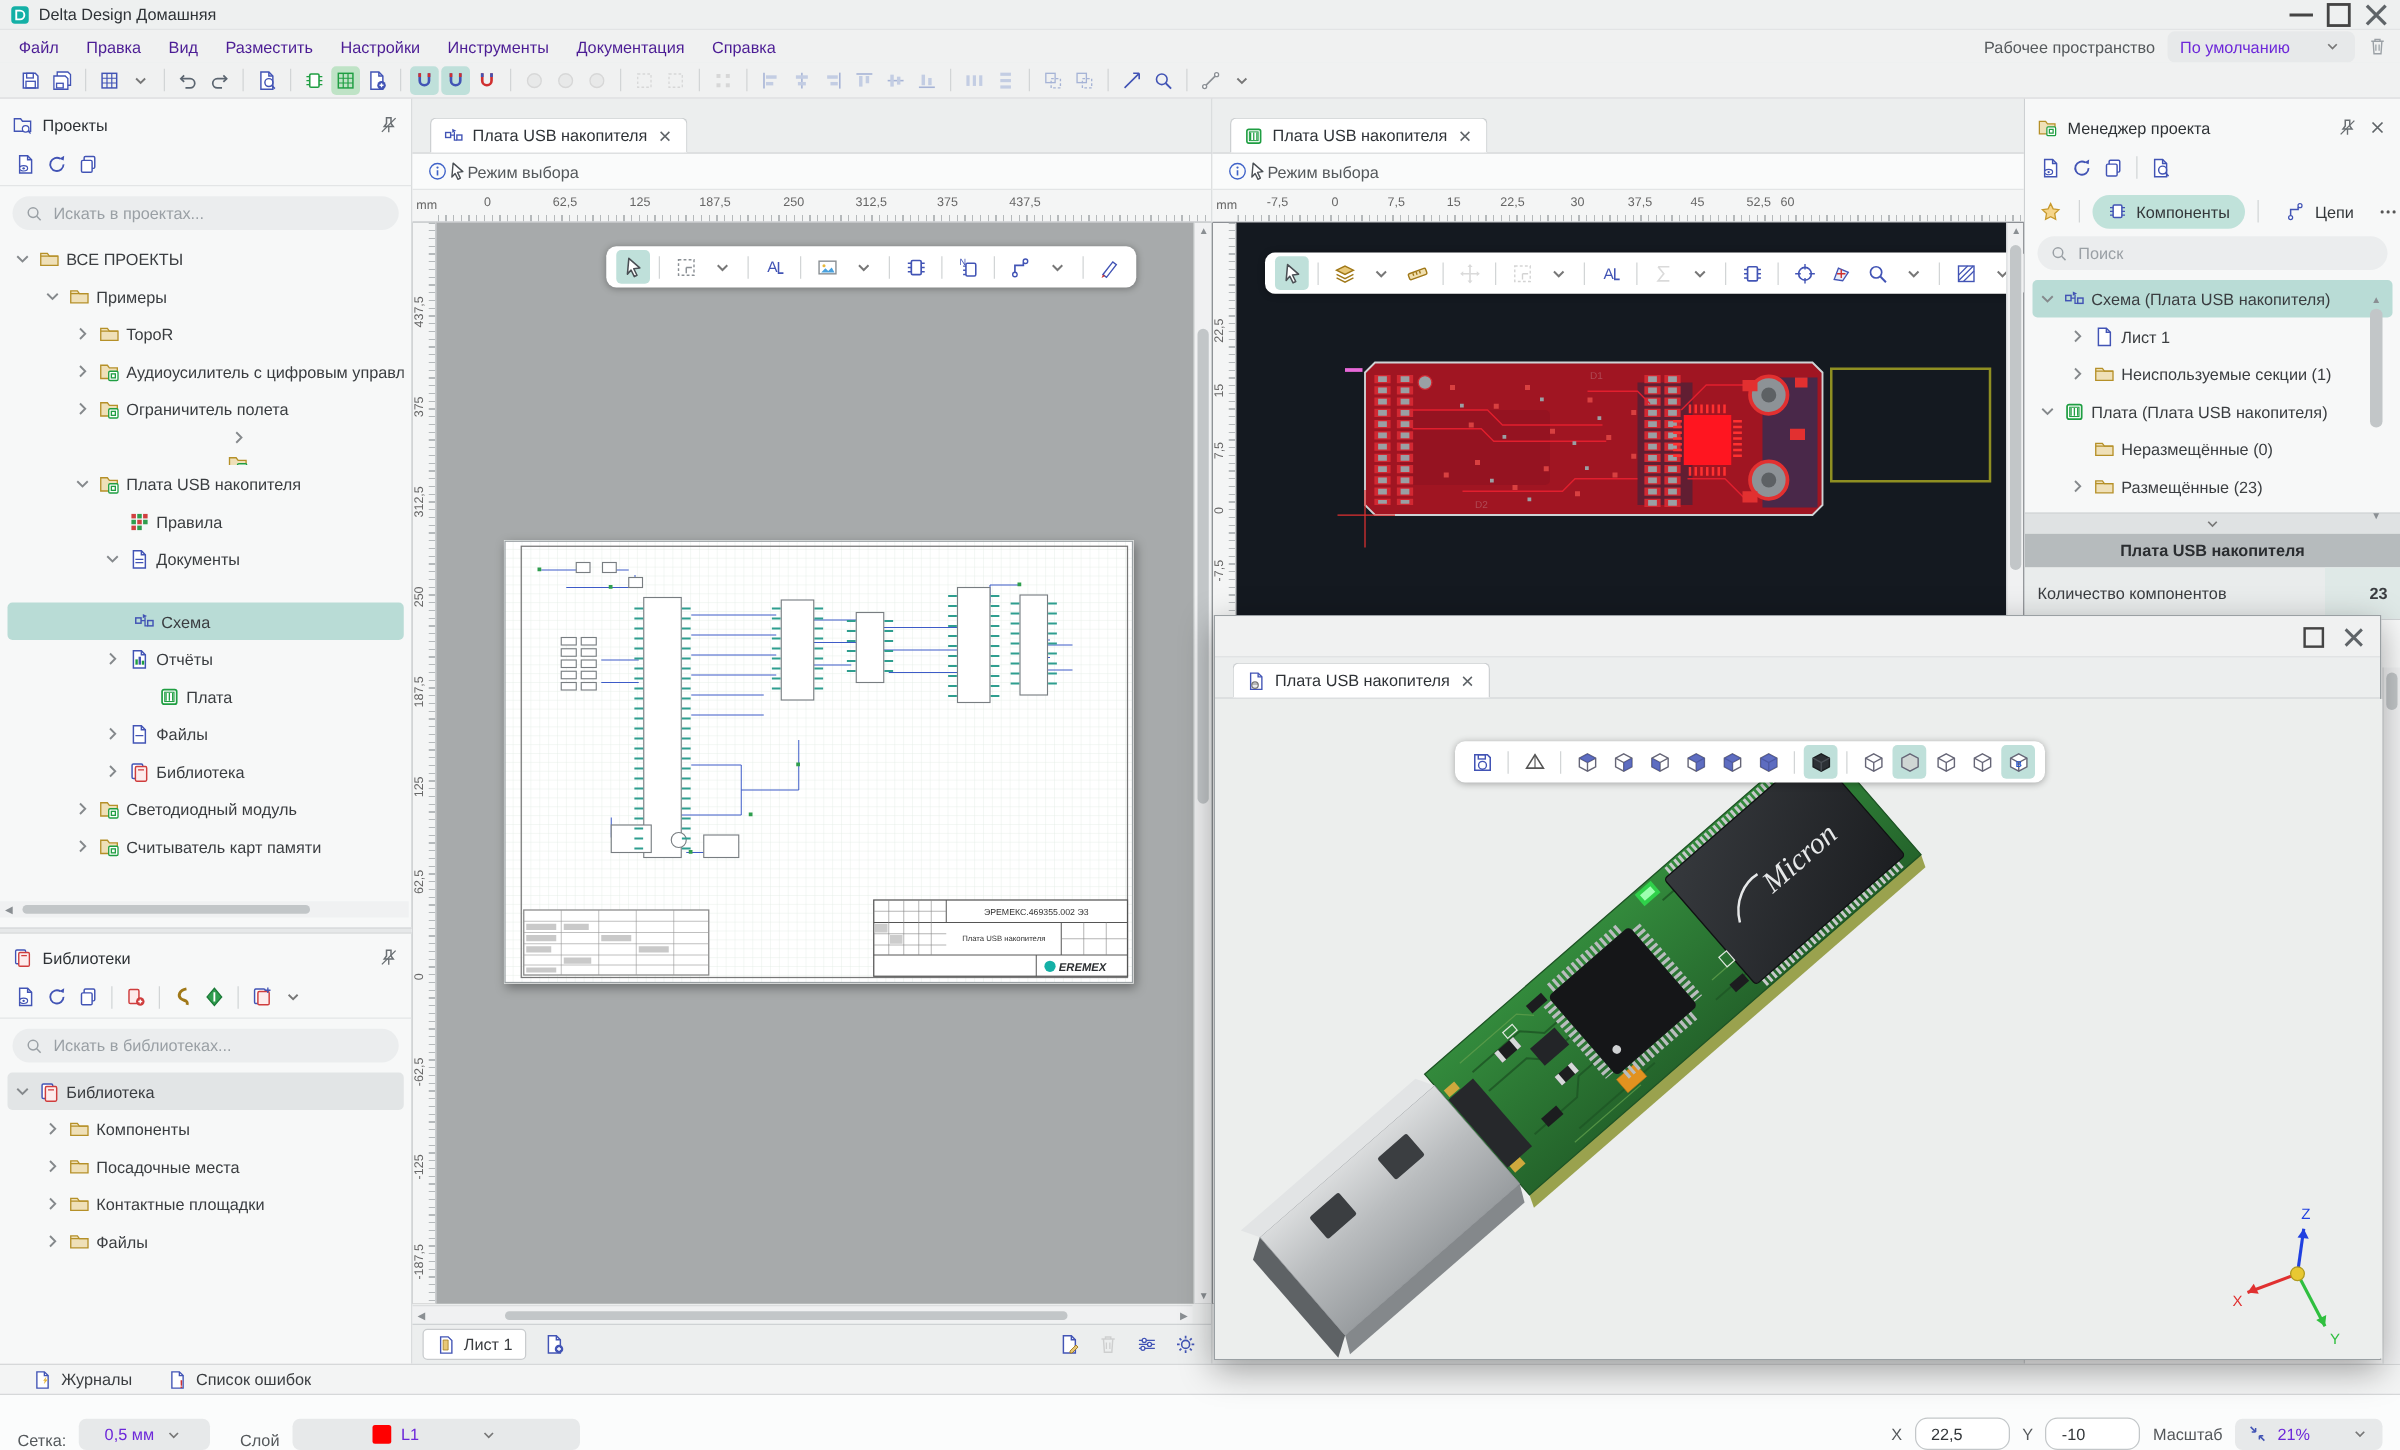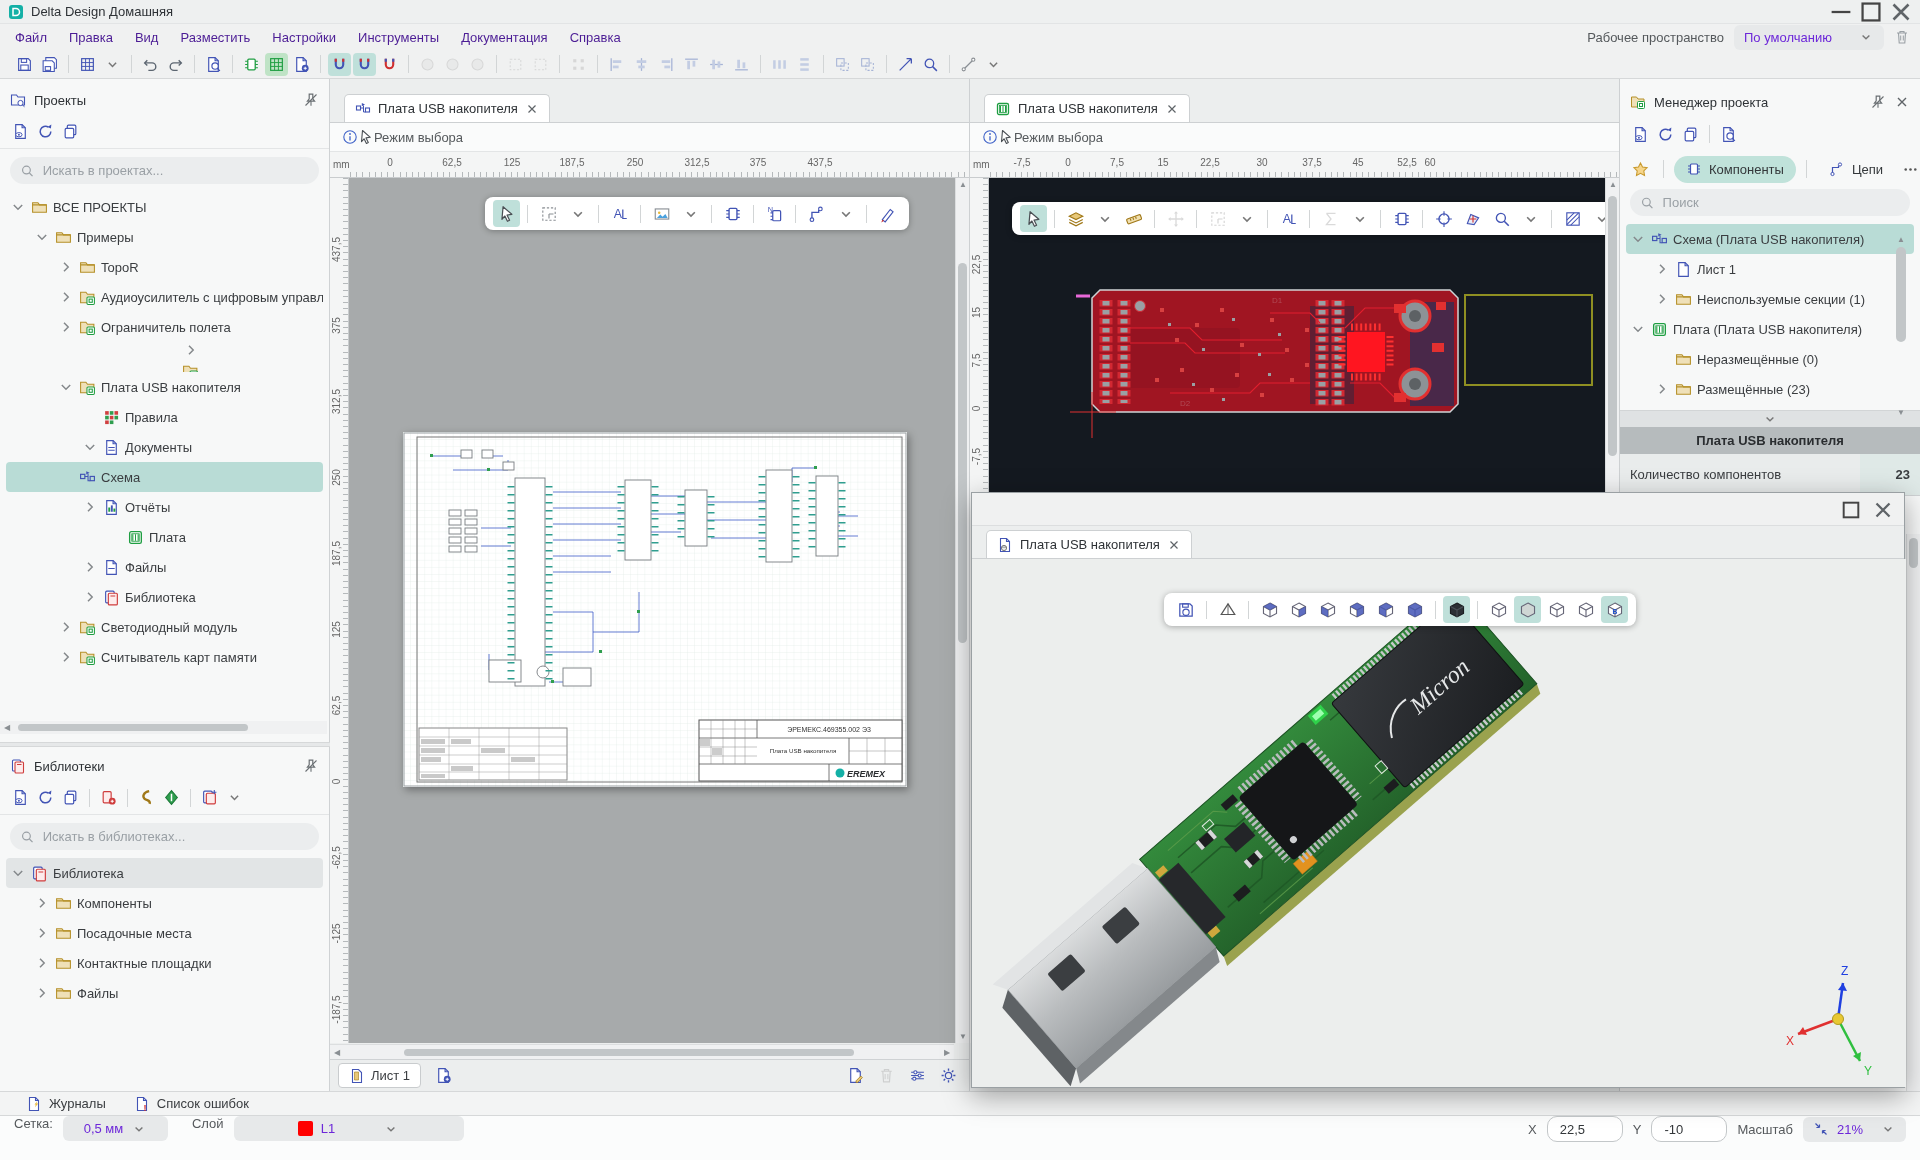--- a/index.html
+++ b/index.html
@@ -80,21 +80,21 @@
   
   .float3d{position:absolute;left:971px;top:492px;width:934px;height:596px;background:#fff;border:1px solid #9aa0a3;box-shadow:0 8px 26px rgba(0,0,0,.35);z-index:20}
   .fl-titlebar{height:33px;background:#f0f1f1;border-bottom:1px solid #dcdedf;position:relative}
   .fl-btns{position:absolute;right:8px;top:0;height:33px;display:flex;gap:6px;align-items:center}
   .fl-btn{width:26px;height:26px;display:flex;align-items:center;justify-content:center}
   .fl-tabbar{height:33px;background:#eceeee;border-bottom:1px solid #cdd0d2;display:flex;align-items:flex-end;padding-left:14px}
   .fl-canvas{position:relative;width:100%;height:528px;background:#eceeed}
   
   .bottomtabs{position:absolute;left:0;top:1091px;width:1920px;height:24px;background:#f3f4f4;border-top:1px solid #d6d8d9;display:flex;align-items:center;padding-left:12px}
   .btab{display:flex;align-items:center;gap:7px;padding:0 14px;height:100%;color:#3a3d40}
-  .statusbar{position:absolute;left:0;top:1115px;width:1920px;height:45px;background:#fbfcfc;border-top:1px solid #d6d8d9;display:flex;align-items:flex-start;padding:0 14px;gap:10px;color:#55595c}
+  .statusbar{position:absolute;left:0;top:1115px;width:1920px;height:45px;background:#fbfcfc;border-top:1px solid #d6d8d9;display:flex;align-items:flex-end;padding:0 14px;gap:10px;color:#55595c}
   .sinput{width:76px;height:26px;border:1px solid #c3c7c9;border-radius:10px;background:#fff;padding:0 12px;font-family:"Liberation Sans",sans-serif;font-size:13px;color:#33373a}
   .layerpill{width:230px;justify-content:center}
   .laysq{width:15px;height:15px;background:#ff0000;border-radius:2px}
   .sb-right{margin-left:auto;display:flex;align-items:center;gap:10px}
 </style>
 </head>
 <body>
 
 <div class="titlebar">
   <span class="i16">
@@ -556,21 +556,21 @@
         </span>
         <span class="ticon">
           <svg viewBox="0 0 16 16">
             <path d="M3.5 1.5h6l3 3v10h-9z" fill="#fff" stroke="#4254b5" stroke-width="1.1"></path>
             <path d="M9.5 1.5v3h3" fill="none" stroke="#4254b5" stroke-width="1.1"></path>
             <path d="M5 8h6M5 10.5h6" stroke="#4254b5" fill="none"></path>
           </svg>
         </span>
         <span class="tlabel">Документы</span>
       </div>
-      <div class="trow sel" style="padding-left: 52px;">
+      <div class="trow sel" style="padding-left: 80px; margin-top: 20px;">
         <span class="exp"></span>
         <span class="ticon">
           <svg viewBox="0 0 16 16">
             <rect x="1.5" y="5" width="4" height="4" fill="none" stroke="#4254b5" stroke-width="1.1"></rect>
             <rect x="10.5" y="7" width="4" height="4" fill="none" stroke="#4254b5" stroke-width="1.1"></rect>
             <path d="M5.5 7h3v4h2M8.5 4.5V7" stroke="#4254b5" fill="none"></path>
             <path d="M6.8 2l3.2 1.6-3.2 1.6z" fill="#4254b5"></path>
           </svg>
         </span>
         <span class="tlabel">Схема</span>
@@ -1834,21 +1834,21 @@
           <path d="M4.6 6.4L8 9.8l3.4-3.4" fill="none" stroke="#777" stroke-width="1.4"></path>
         </svg>
       </span>
   </div>
   <div class="sb-right">
     <span>X</span>
     <input class="sinput" value="22,5" style="">
     <span>Y</span>
     <input class="sinput" value="-10" style="">
     <span>Масштаб</span>
-    <div class="pill" style="width:103px">
+    <div class="pill" style="width:118px">
       <span class="i16">
           <svg viewBox="0 0 16 16">
             <path d="M6.5 6.5L2.5 2.5M6.5 6.5H3.4M6.5 6.5V3.4M9.5 9.5l4 4M9.5 9.5h3.1M9.5 9.5v3.1" stroke="#4254b5" stroke-width="1.2" fill="none"></path>
           </svg>
         </span>
       <span class="val">21%</span>
       <span class="i16" style="margin-left:auto">
           <svg viewBox="0 0 16 16">
             <path d="M4.6 6.4L8 9.8l3.4-3.4" fill="none" stroke="#777" stroke-width="1.4"></path>
           </svg>

